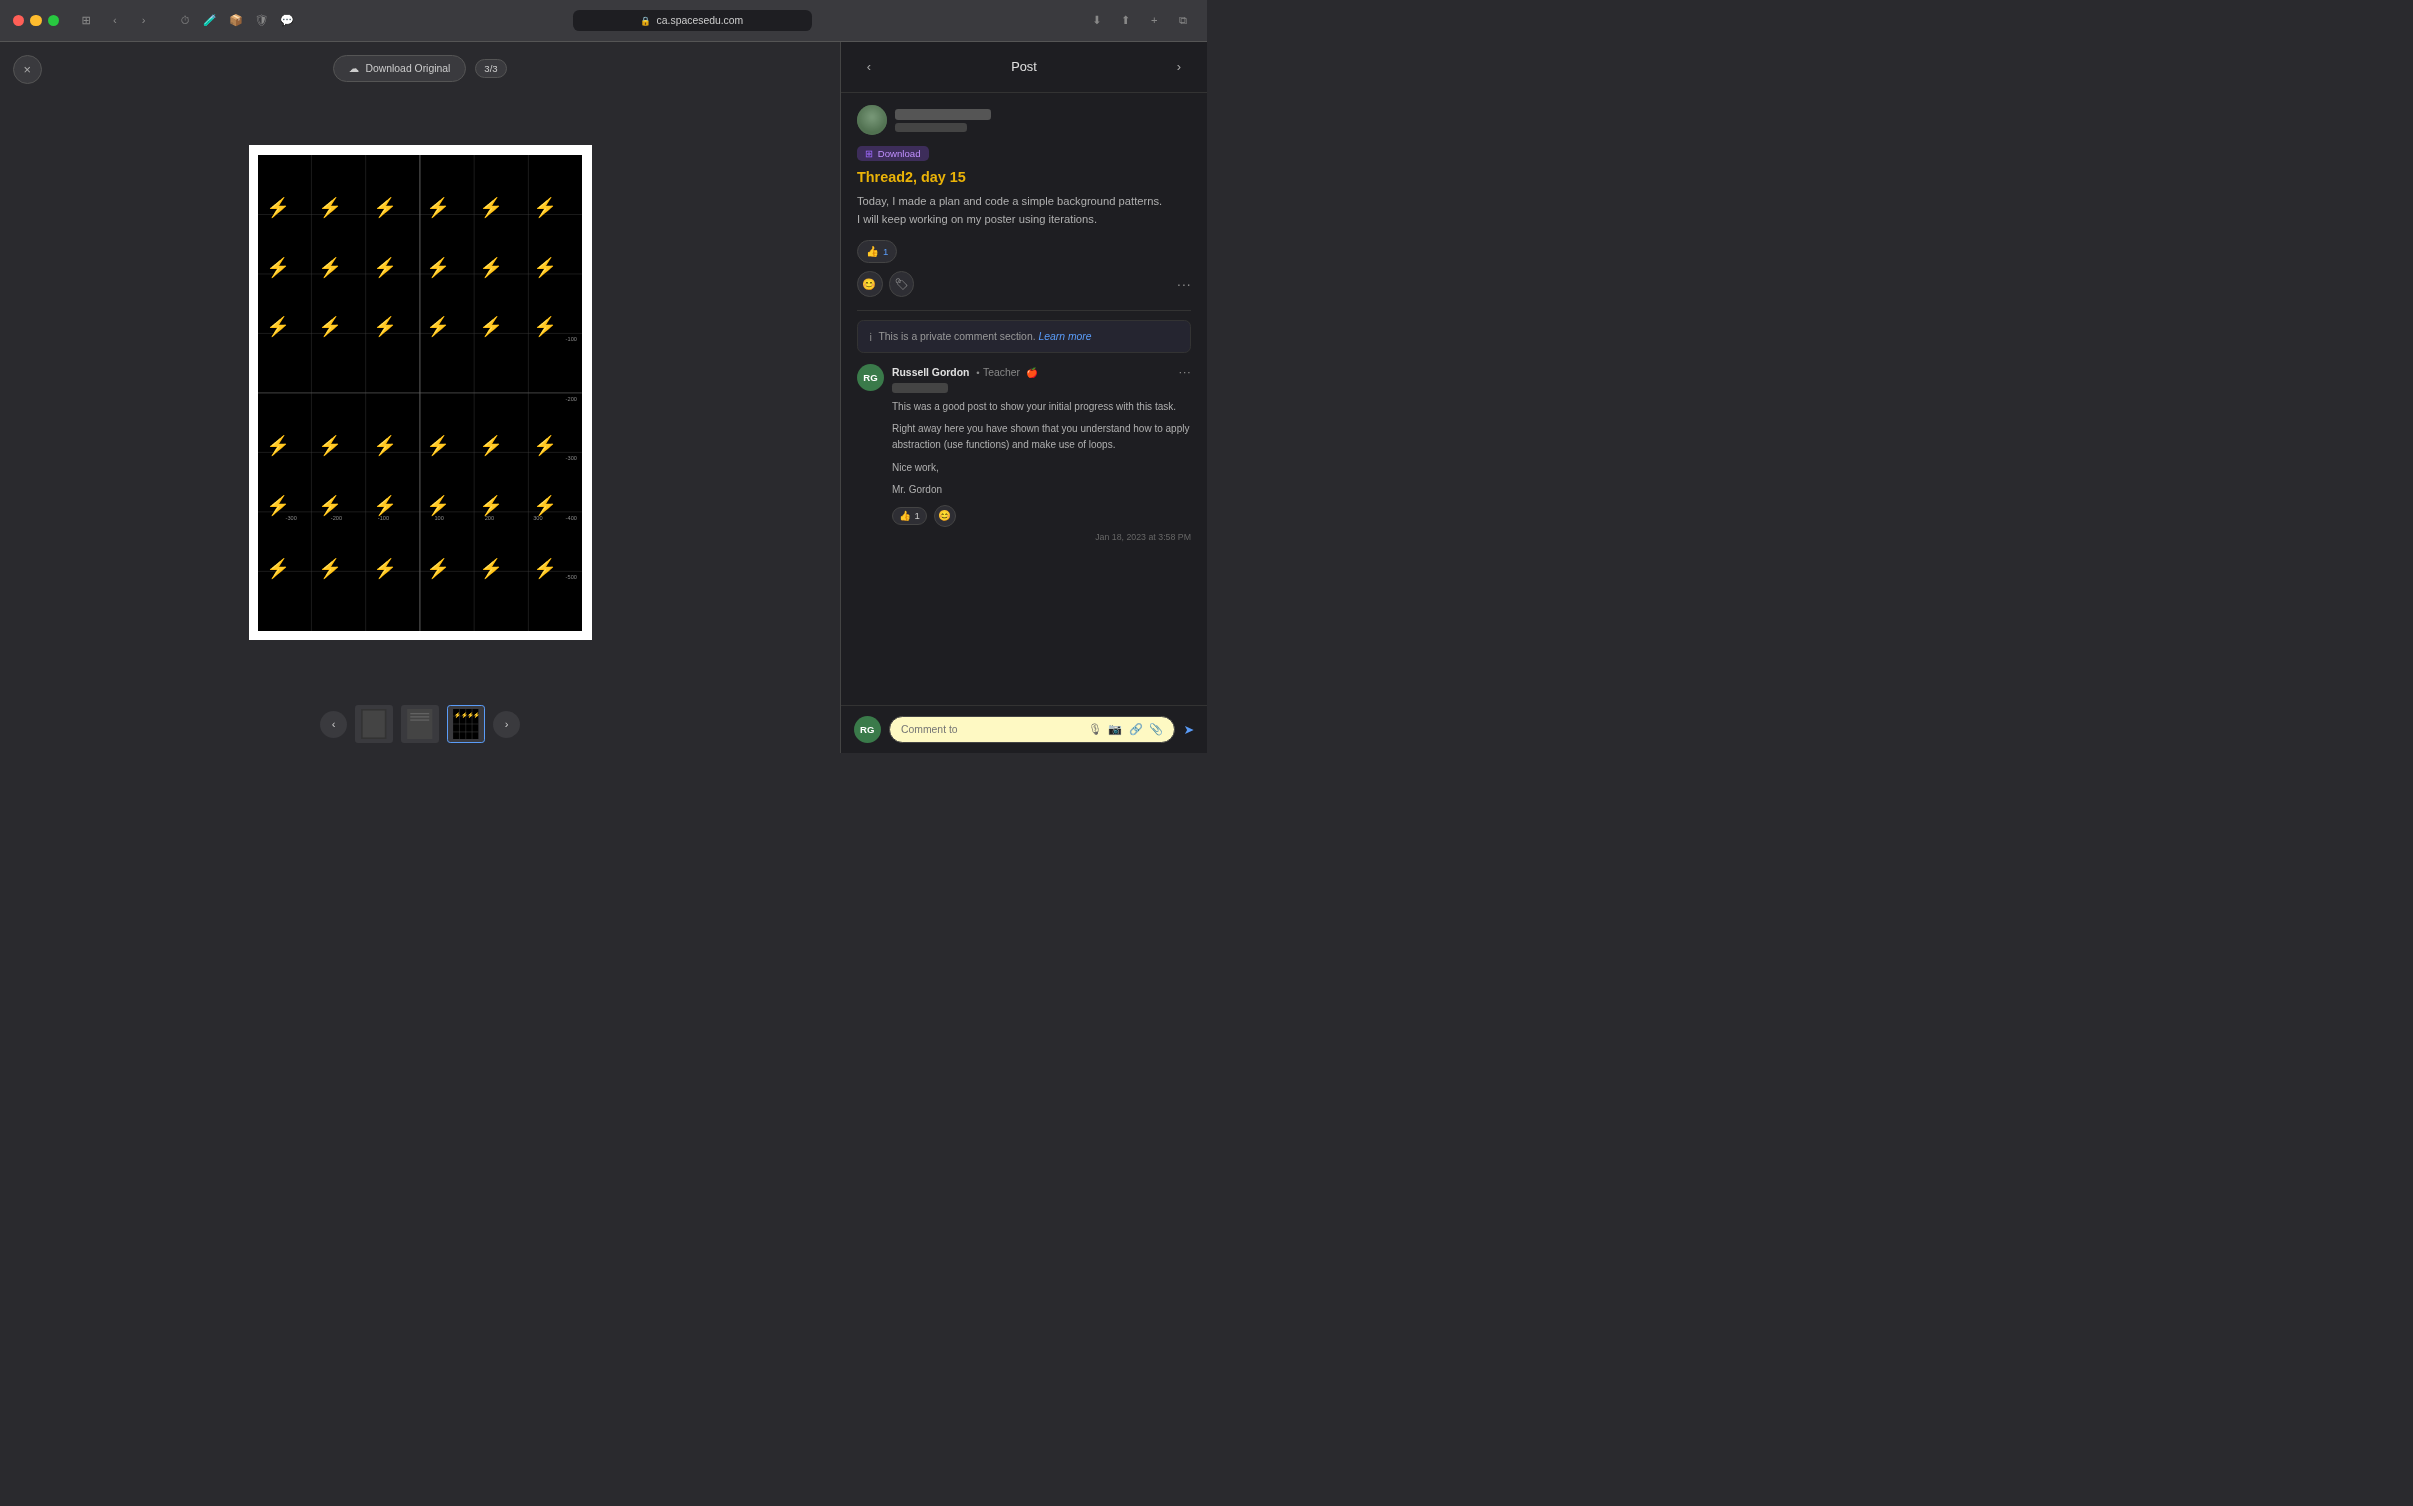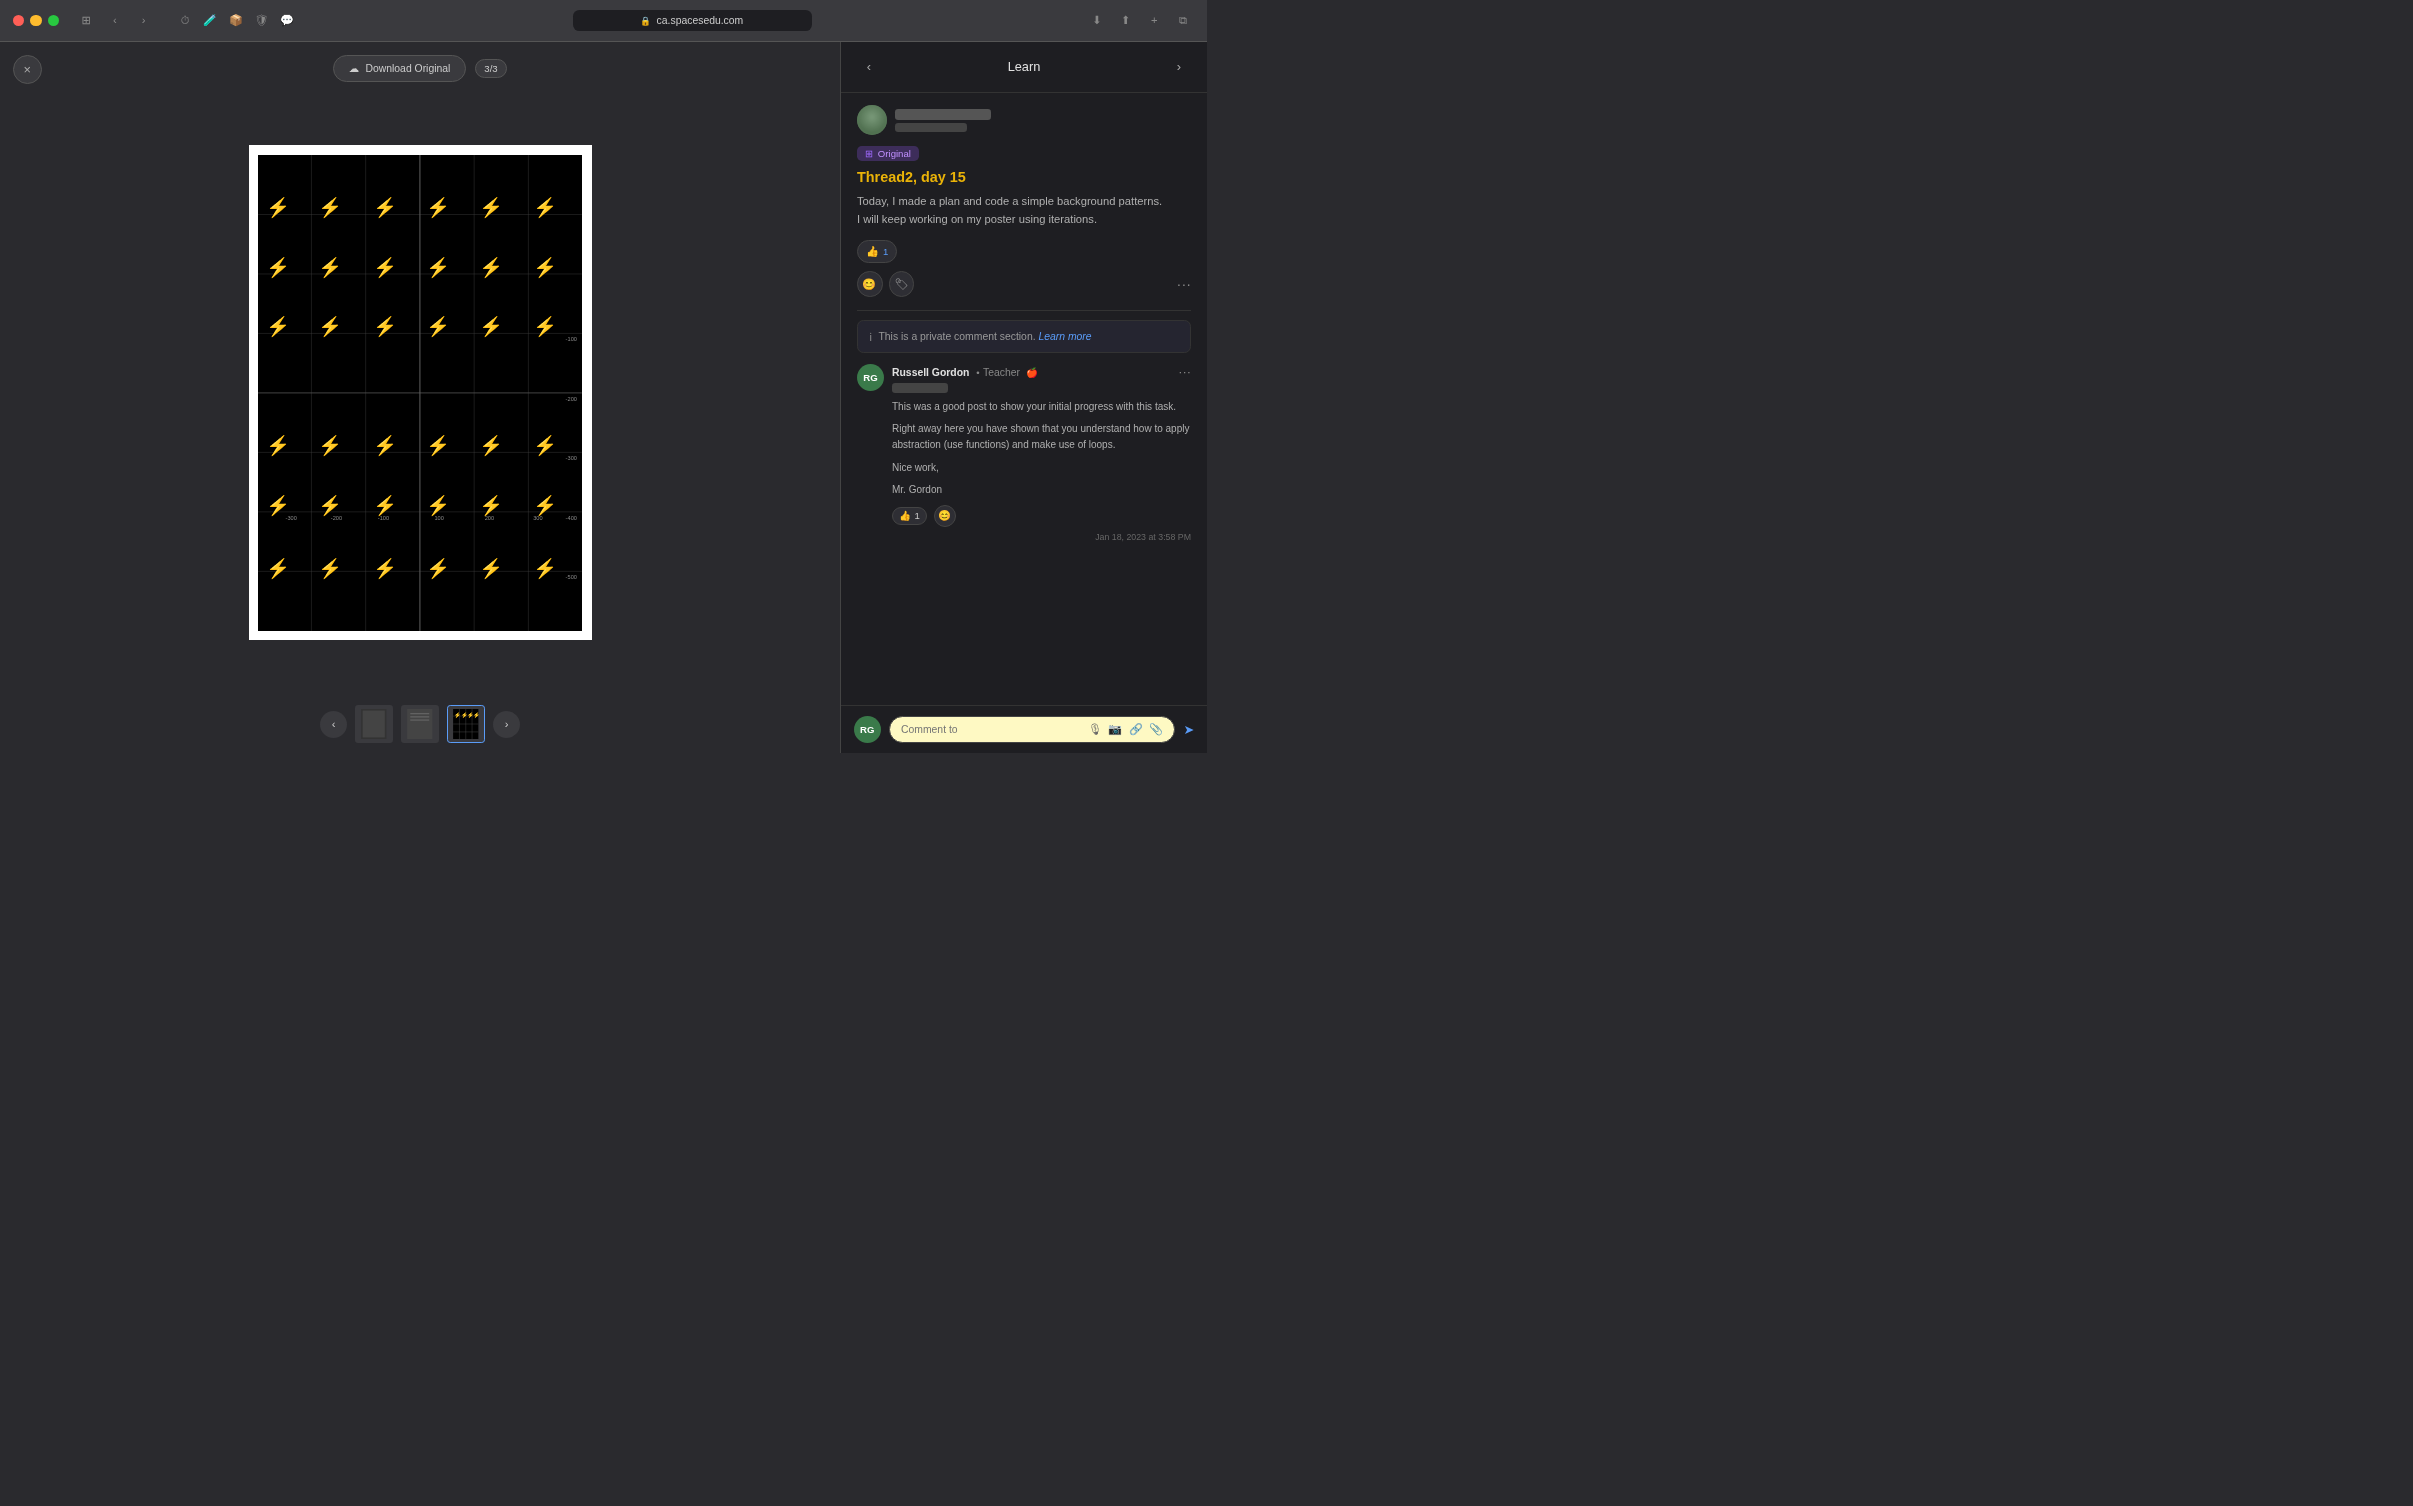--- a/index.html
+++ b/index.html
@@ -761,21 +761,21 @@
     </div>
 
   </div>
 
   <div class="right-panel">
 
     <div class="panel-header">
       <button class="panel-nav-btn">
         <span>‹</span>
       </button>
-      <span class="panel-title">Learn</span>
+      <span class="panel-title">Post</span>
       <button class="panel-nav-btn">
         <span>›</span>
       </button>
     </div>
 
     <div class="panel-content">
 
       
       <div class="post-author">
         <div class="author-avatar">
@@ -783,21 +783,21 @@
         </div>
         <div>
           <div class="author-name-blurred"></div>
           <div class="author-sub-blurred"></div>
         </div>
       </div>
 
       
       <div class="portfolio-badge">
         <span class="portfolio-badge-icon">⊞</span>
-        <span class="portfolio-badge-text">Original</span>
+        <span class="portfolio-badge-text">Download</span>
       </div>
 
       
       <div class="post-title">Thread2, day 15</div>
 
       
       <div class="post-body">
         <span>Today, I made a plan and code a simple background patterns.</span>
         <br>
         <span>I will keep working on my poster using iterations.</span>

